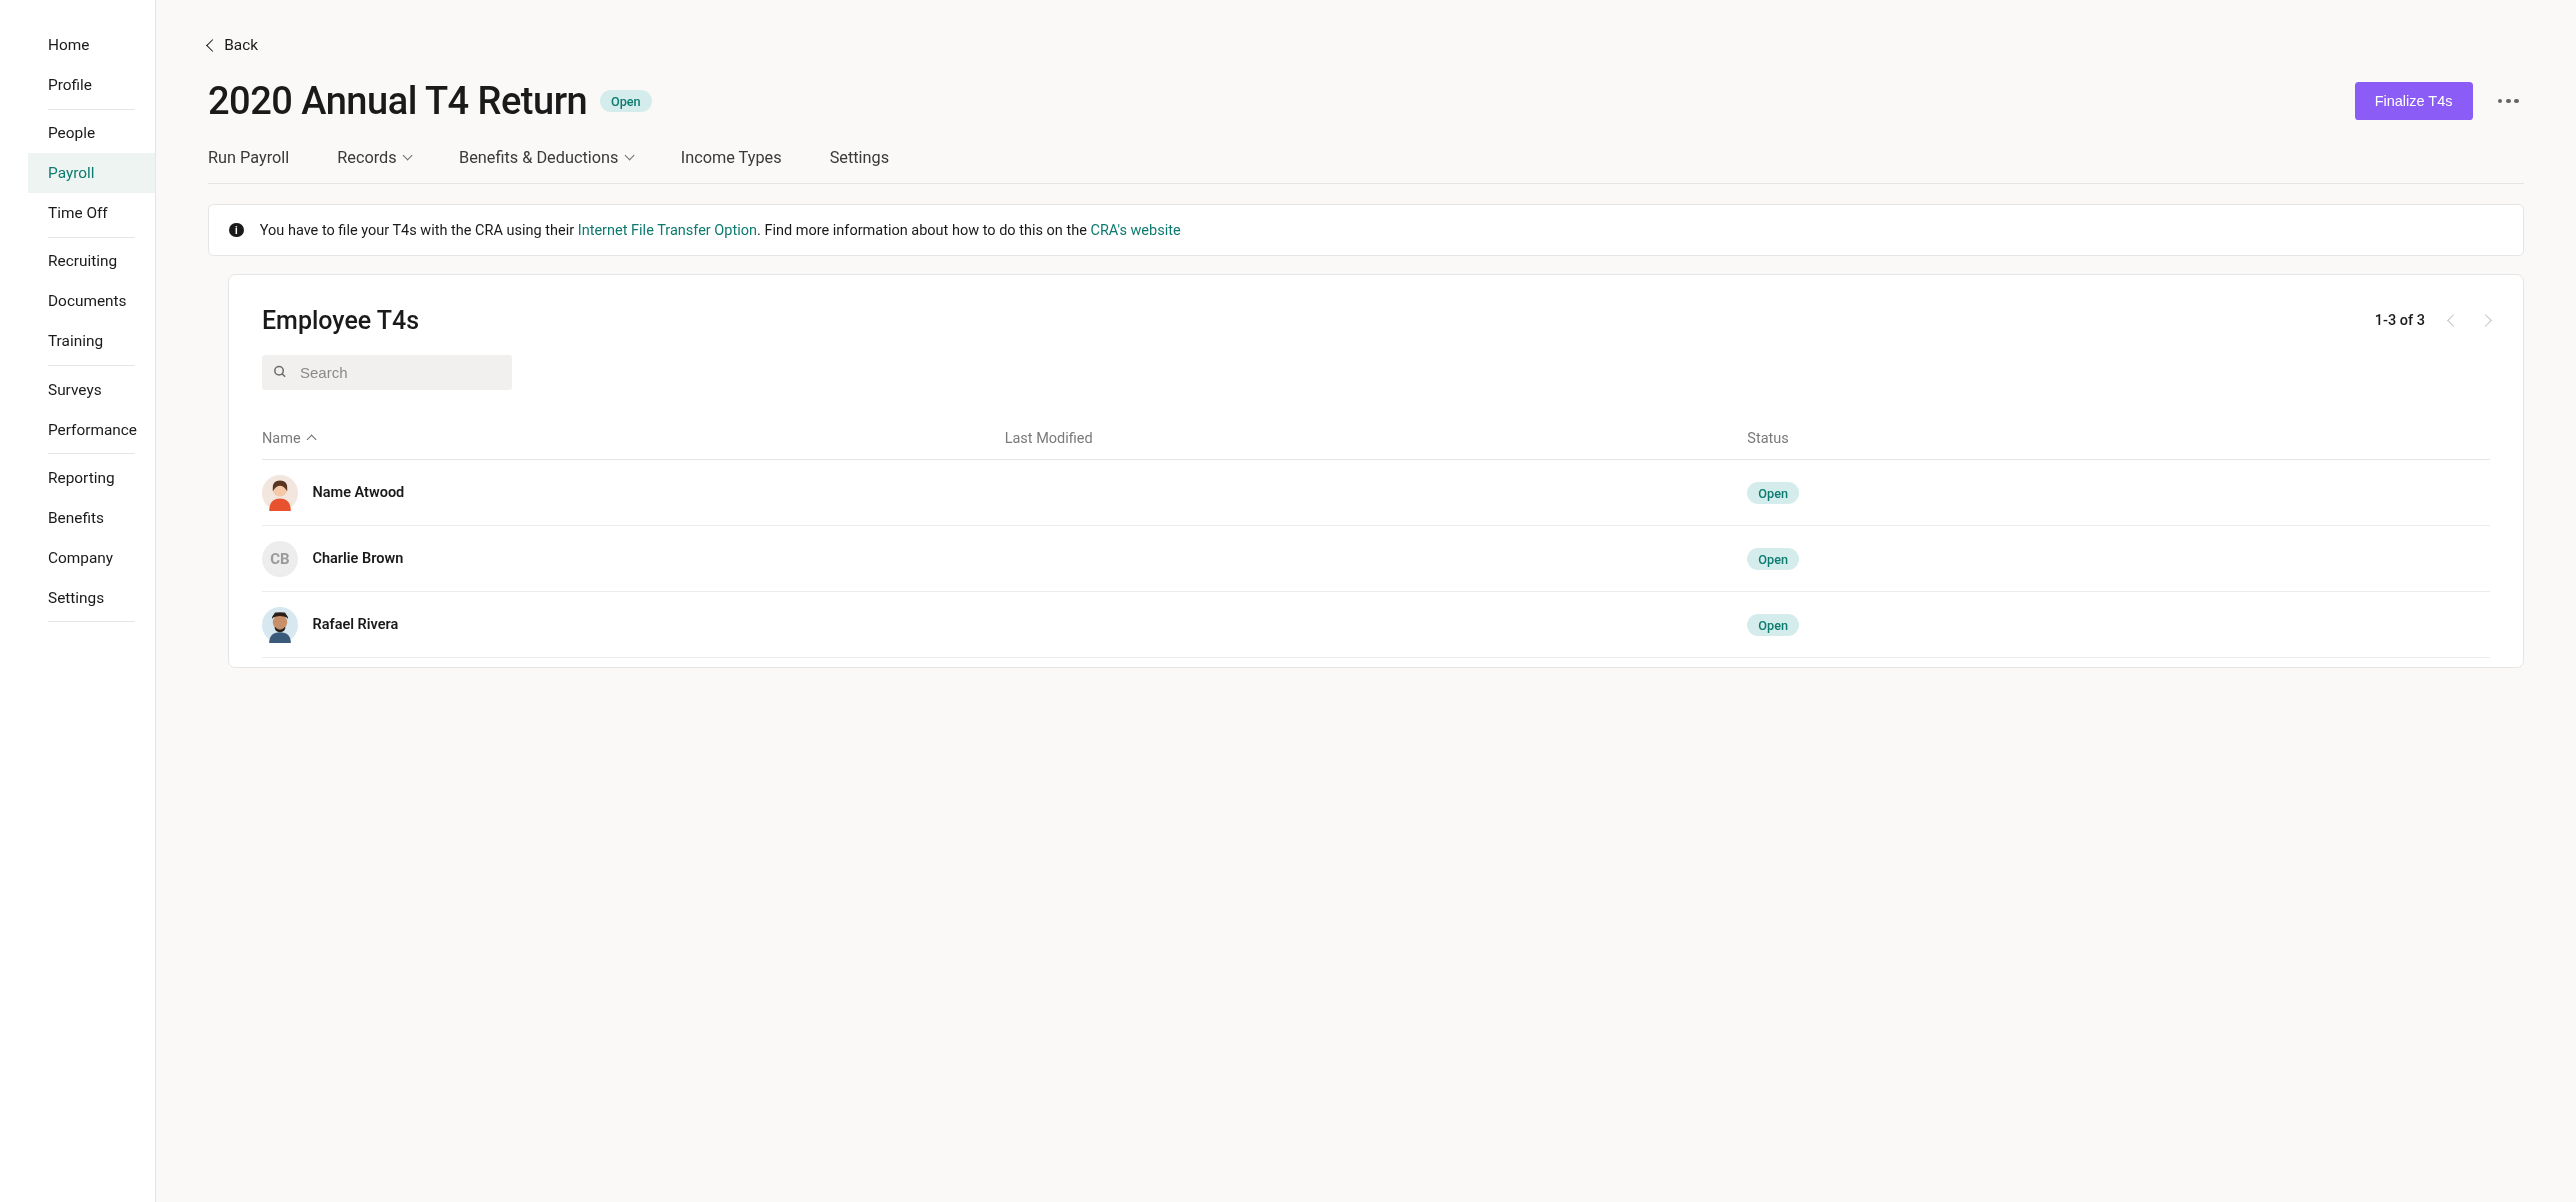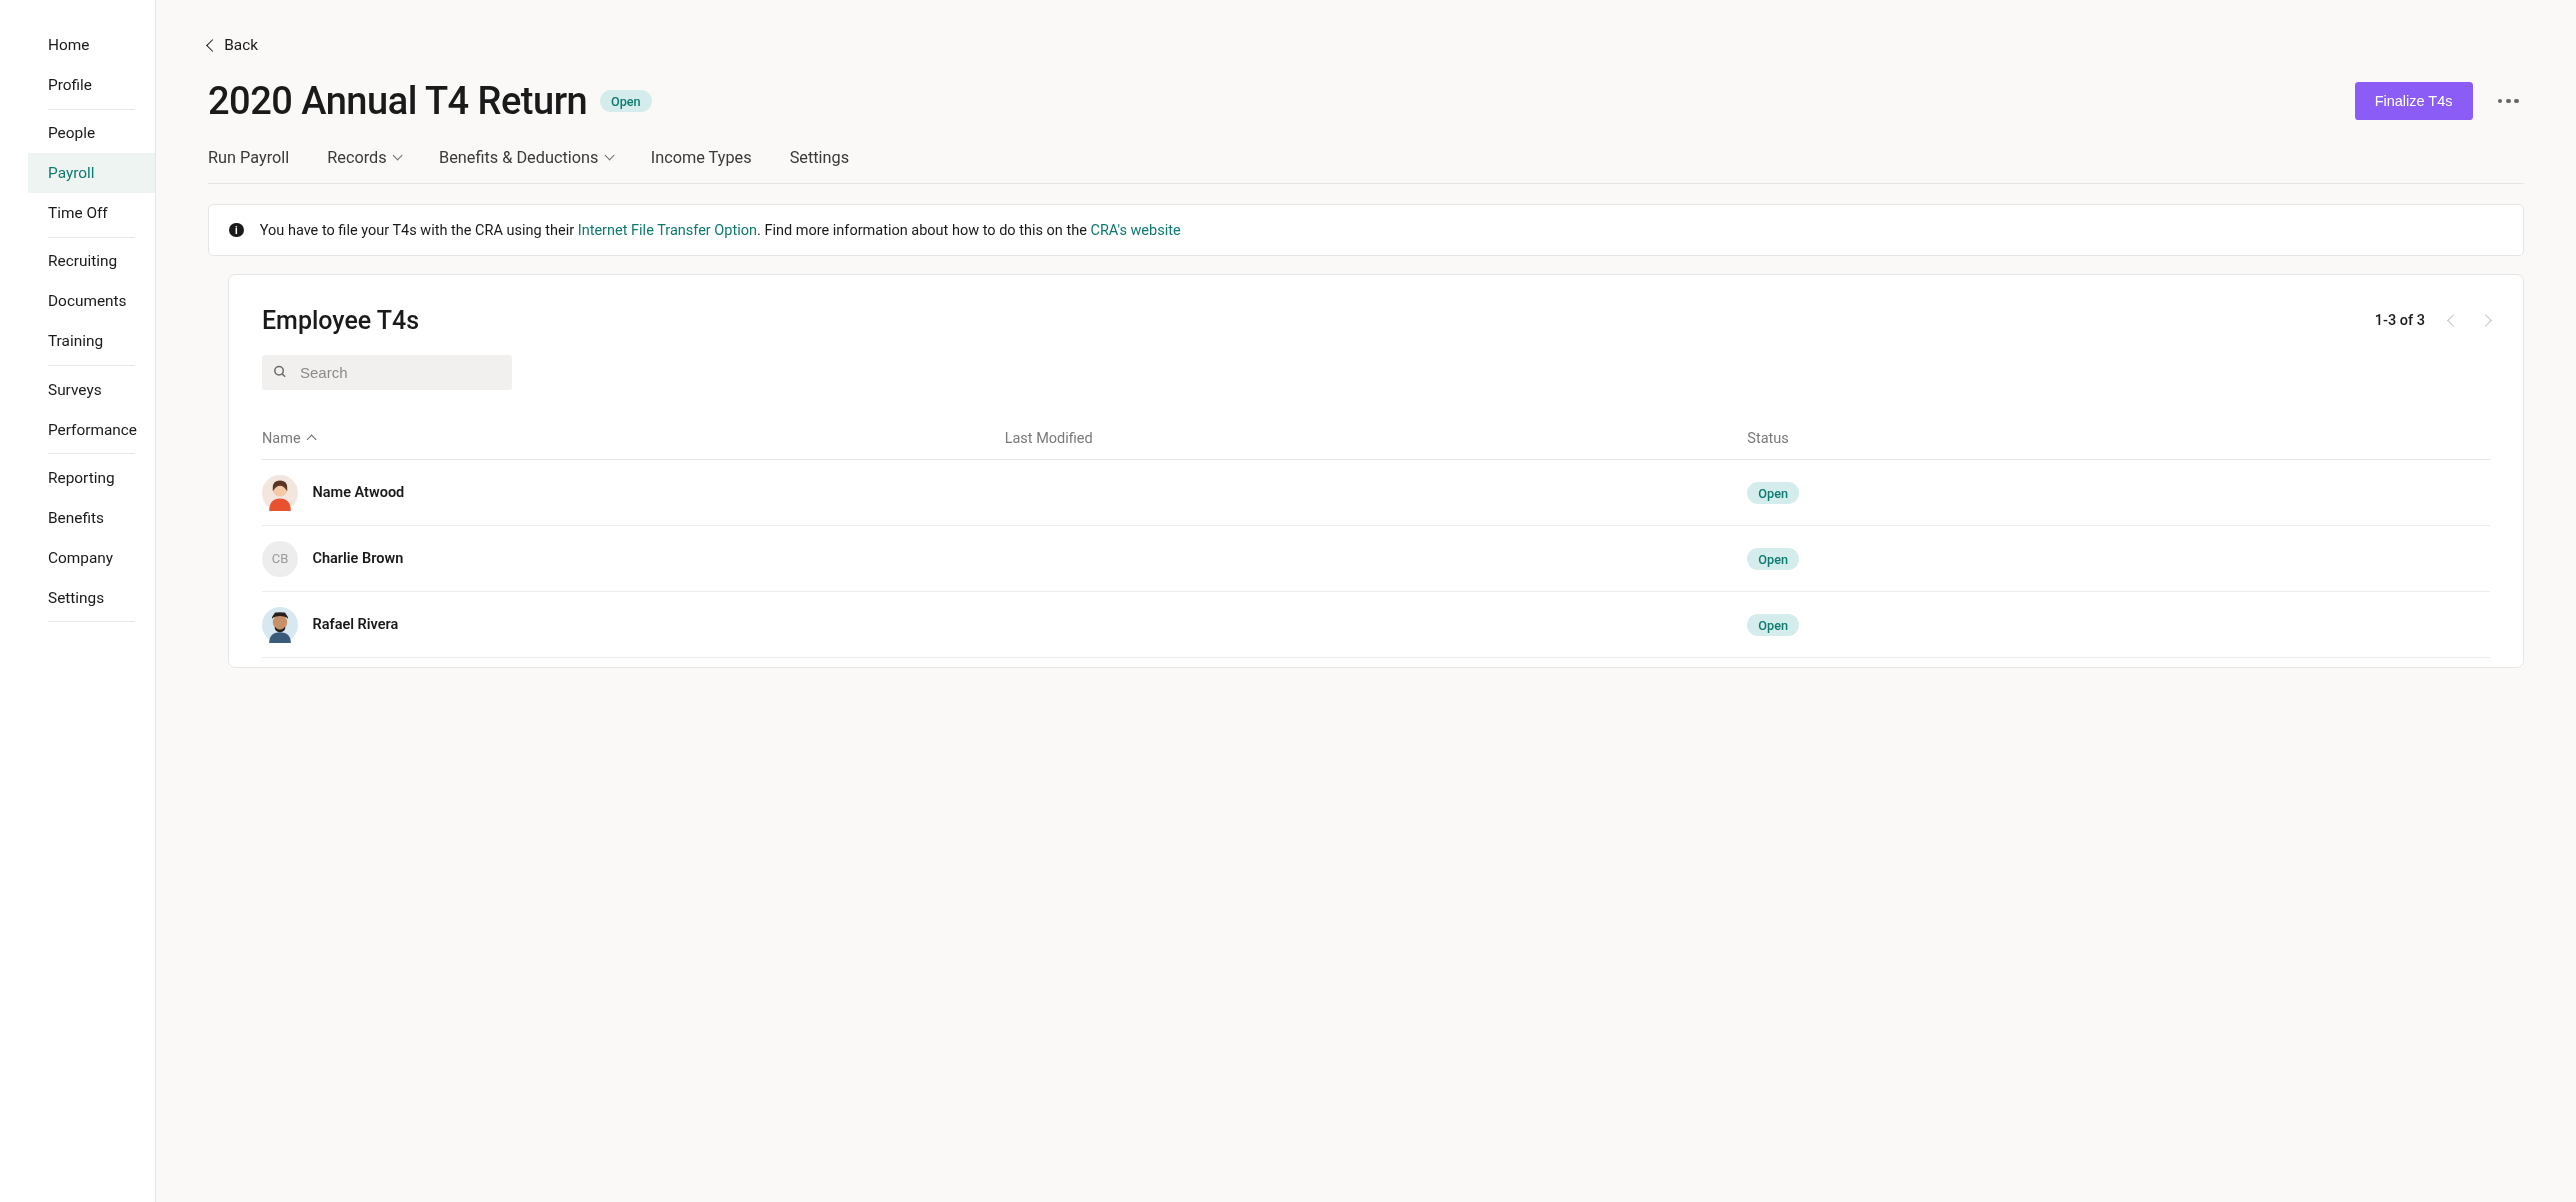--- a/index.html
+++ b/index.html
@@ -88,21 +88,21 @@
     align-items: center;
     gap: 3.6px;
     cursor: pointer;
     padding: 5.4px;
   }
   .more-btn span {
     width: 4.5px; height: 4.5px; border-radius: 50%; background: #666;
   }
   .tabs {
     display: flex;
-    gap: 38px;
+    gap: 48px;
     border-bottom: 0.9px solid #e5e5e5;
     padding-bottom: 16.3px;
   }
   .tab {
     display: inline-flex; align-items: center; gap: 7.2px;
     font-size: 16.3px; color: #3a3a3a; cursor: pointer;
   }
   .chevron-down {
     width: 7.2px; height: 7.2px;
     border-right: 1.8px solid #6b6b6b;
@@ -197,21 +197,21 @@
     display: grid;
     grid-template-columns: 1fr 1fr 1fr;
     align-items: center;
     padding: 14.5px 0;
     border-bottom: 0.9px solid #ececec;
   }
   .name-cell { display: flex; align-items: center; gap: 14.5px; }
   .avatar {
     width: 36px; height: 36px; border-radius: 50%;
     display: flex; align-items: center; justify-content: center;
-    font-size: 13px; font-weight: 400;
+    font-size: 15px; font-weight: 700;
     flex-shrink: 0;
   }
   .avatar.initials { background: #ededed; color: #9a9a9a; }
   .avatar svg { width: 100%; height: 100%; }
   .emp-name { font-weight: 600; font-size: 14.5px; }
   .row-status {
     background: #d4edec;
     color: #0d7a6f;
     font-size: 12.7px;
     padding: 3.6px 11px;

